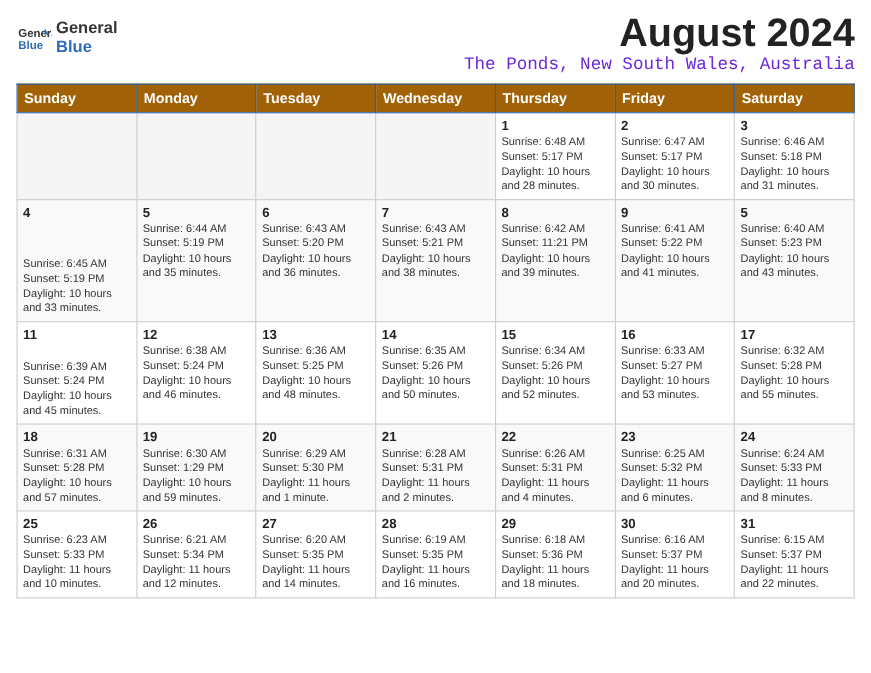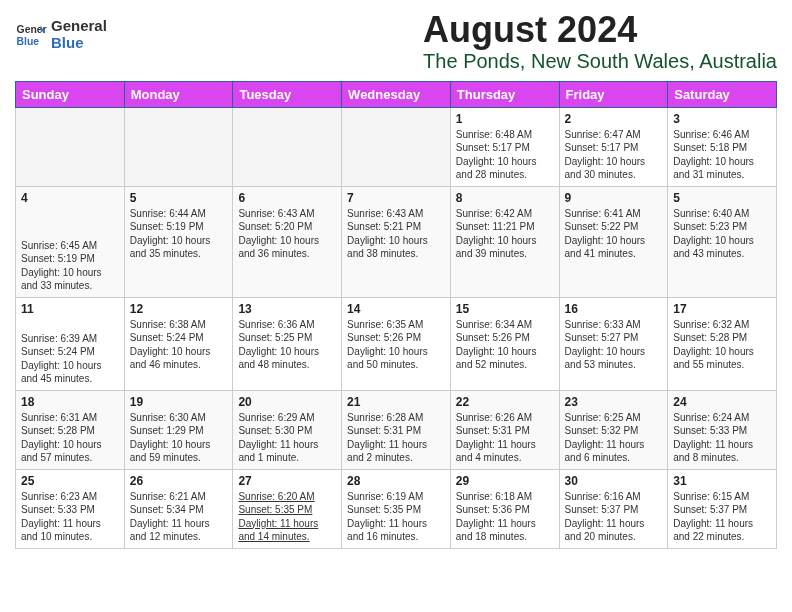--- a/index.html
+++ b/index.html
@@ -20,39 +20,40 @@
       display: flex;
       align-items: center;
       gap: 4px;
       margin-top: 8px;
     }
     .logo-icon {
       width: 32px;
       height: 32px;
     }
     .title-area {
-      text-align: left;
+      text-align: right;
     }
     .main-title {
       font-size: 36px;
       font-weight: bold;
       color: #222;
       line-height: 1.1;
     }
     .subtitle {
-      font-size: 20px;
-      color: #14532d;
+      font-size: 16px;
+      color: #6d28d9;
+      font-family: Liberation Mono, monospace;
     }
     .calendar {
       width: 100%;
       border-collapse: collapse;
       border: 1px solid #ccc;
     }
     .calendar th {
-      background: #d946ef;
+      background: #a16207;
       color: #fff;
       font-size: 13px;
       padding: 5px 6px;
       text-align: left;
       border: 1px solid #2a5fa0;
       font-weight: bold;
     }
     .calendar td {
       border: 1px solid #ccc;
       vertical-align: top;
@@ -306,21 +307,21 @@
         </td>
         <td>
           <span class="day-num">26</span>
           <div class="day-info" style="white-space: pre-line;">Sunrise: 6:21 AM
 Sunset: 5:34 PM
 Daylight: 11 hours
 and 12 minutes.</div>
         </td>
         <td>
           <span class="day-num">27</span>
-          <div class="day-info" style="white-space: pre-line; text-decoration: underline;">Sunrise: 6:20 AM
+          <div class="day-info" style="white-space: pre-line;">Sunrise: 6:20 AM
 Sunset: 5:35 PM
 Daylight: 11 hours
 and 14 minutes.</div>
         </td>
         <td>
           <span class="day-num">28</span>
           <div class="day-info" style="white-space: pre-line;">Sunrise: 6:19 AM
 Sunset: 5:35 PM
 Daylight: 11 hours
 and 16 minutes.</div>

